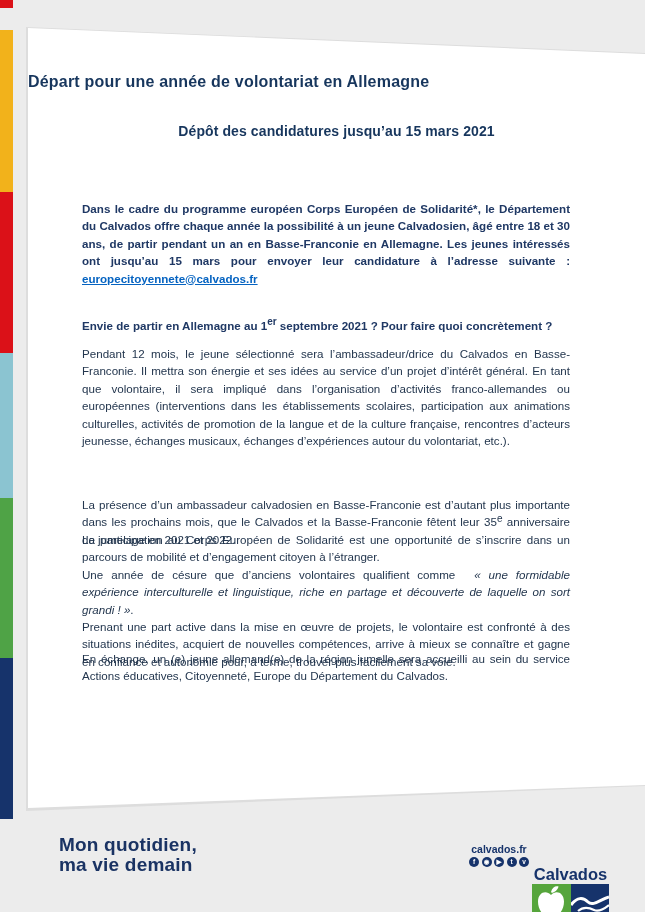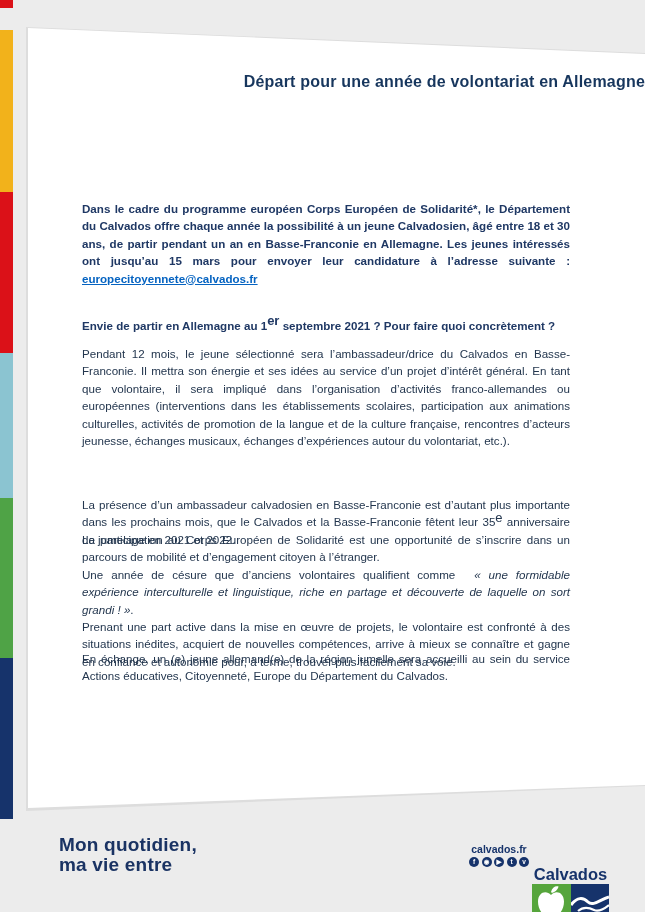--- a/index.html
+++ b/index.html
@@ -18,38 +18,38 @@
   
   .paper{
     position:absolute;left:28px;top:28px;width:617px;height:780px;background:#FFFFFF;
     clip-path:polygon(0 0,100% 26px,100% 757px,0 100%);
   }
   .paper-shadow{
     position:absolute;left:26px;top:27px;width:619px;height:784px;
     background:#DDDDDD;clip-path:polygon(0 0,100% 26px,100% 759px,0 100%);
   }
   .doc-title{
-    position:absolute;top:45px;left:0;width:100%;margin:0;text-align:right;
+    position:absolute;top:45px;left:0;width:100%;margin:0;text-align:left;
     font-size:16px;font-weight:bold;color:#17365D;letter-spacing:.2px;
   }
   .doc-subtitle{
     position:absolute;top:95px;left:0;width:100%;margin:0;text-align:center;
     font-size:14px;font-weight:bold;color:#17365D;letter-spacing:.1px;
   }
   .col{position:absolute;left:54px;top:0;width:488px;}
   .col p{position:absolute;margin:0;width:488px;font-size:11.6px;line-height:17.4px;
     color:#23364E;text-align:justify;}
   .p-intro{top:172px;font-weight:bold;color:#1F3864 !important;text-align-last:justify;}
   .p-head{top:289px;font-weight:bold;color:#1F3864 !important;text-align:left !important;}
   .p-mission{top:317px;}
   .p-anniv{top:468px;}
   .p-group{top:503px;}
   .p-exchange{top:622px;}
   .email{color:#0563C1;font-weight:bold;}
-  .sup{font-size:13px;vertical-align:super;line-height:0;margin-top:7px;}
+  .sup{font-size:10px;vertical-align:super;line-height:0;margin-top:7px;}
   .it{font-style:italic;margin-left:11px;}
   
   .tagline{
     position:absolute;left:33px;top:835px;font-size:19px;font-weight:bold;
     color:#1A3363;line-height:19.5px;letter-spacing:.2px;margin-left:26px;
   }
   .fr-block{position:absolute;left:466px;top:844px;width:66px;text-align:center;}
   .fr-site{font-size:10.5px;font-weight:bold;color:#16336B;line-height:11px;}
   .icons{display:flex;gap:2.5px;justify-content:center;margin-top:2px;}
   .sicon{width:10px;height:10px;border-radius:50%;color:#FFFFFF;font-size:6.5px;
@@ -70,41 +70,42 @@
   <div class="stripe-seg seg-yellow" style="background-color: rgb(242, 178, 27);"></div>
   <div class="stripe-seg seg-red" style="background-color: rgb(219, 17, 24);"></div>
   <div class="stripe-seg seg-lblue" style="background-color: rgb(139, 196, 209);"></div>
   <div class="stripe-seg seg-green" style="background-color: rgb(79, 163, 70);"></div>
   <div class="stripe-seg seg-navy" style="background-color: rgb(22, 51, 107);"></div>
 
   <div class="paper-shadow"></div>
   <div class="paper">
 
     <h1 class="doc-title">Départ pour une année de volontariat en Allemagne</h1>
+    <h2 class="doc-subtitle">Dépôt des candidatures jusqu’au 15 mars 2021</h2>
 
     <div class="col">
 
       <p class="p-intro"><span>Dans le cadre du programme européen Corps Européen de Solidarité*, le Département du Calvados offre chaque année la possibilité à un jeune Calvadosien, âgé entre 18 et 30 ans, de partir pendant un an en Basse-Franconie en Allemagne. Les jeunes intéressés ont jusqu’au 15 mars pour envoyer leur candidature à l’adresse suivante&nbsp;:</span><br><a href="#" class="email">europecitoyennete@calvados.fr</a></p>
 
       <p class="p-head"><span>Envie de partir en Allemagne au 1</span><span class="sup">er</span><span> septembre 2021&nbsp;? Pour faire quoi concrètement&nbsp;?</span></p>
 
       <p class="p-mission">Pendant 12 mois, le jeune sélectionné sera l’ambassadeur/drice du Calvados en Basse-Franconie. Il mettra son énergie et ses idées au service d’un projet d’intérêt général. En tant que volontaire, il sera impliqué dans l’organisation d’activités franco-allemandes ou européennes (interventions dans les établissements scolaires, participation aux animations culturelles, activités de promotion de la langue et de la culture française, rencontres d’acteurs jeunesse, échanges musicaux, échanges d’expériences autour du volontariat, etc.).</p>
 
       <p class="p-anniv"><span>La présence d’un ambassadeur calvadosien en Basse-Franconie est d’autant plus importante dans les prochains mois, que le Calvados et la Basse-Franconie fêtent leur 35</span><span class="sup">e</span><span> anniversaire de jumelage en 2021 et 2022.</span></p>
 
       <p class="p-group"><span>La participation au Corps Européen de Solidarité est une opportunité de s’inscrire dans un parcours de mobilité et d’engagement citoyen à l’étranger.</span><br><span>Une année de césure que d’anciens volontaires qualifient comme </span><span class="it">«&nbsp;une formidable expérience interculturelle et linguistique, riche en partage et découverte de laquelle on sort grandi&nbsp;!&nbsp;»</span><span>.</span><br><span>Prenant une part active dans la mise en œuvre de projets, le volontaire est confronté à des situations inédites, acquiert de nouvelles compétences, arrive à mieux se connaître et gagne en confiance et autonomie pour, à terme, trouver plus facilement sa voie.</span></p>
 
       <p class="p-exchange">En échange, un (e) jeune allemand(e) de la région jumelle sera accueilli au sein du service Actions éducatives, Citoyenneté, Europe du Département du Calvados.</p>
 
     </div>
   </div>
 
   <div class="tagline">
     <div>Mon quotidien,</div>
-    <div>ma vie entre</div>
+    <div>ma vie demain</div>
   </div>
 
   <div class="fr-block">
     <div class="fr-site">calvados.fr</div>
     <div class="icons">
       <div class="sicon" style="background-color: rgb(22, 51, 107);">f</div>
       <div class="sicon" style="background-color: rgb(22, 51, 107);">◉</div>
       <div class="sicon" style="background-color: rgb(22, 51, 107);">▶</div>
       <div class="sicon" style="background-color: rgb(22, 51, 107);">t</div>
       <div class="sicon" style="background-color: rgb(22, 51, 107);">v</div>

